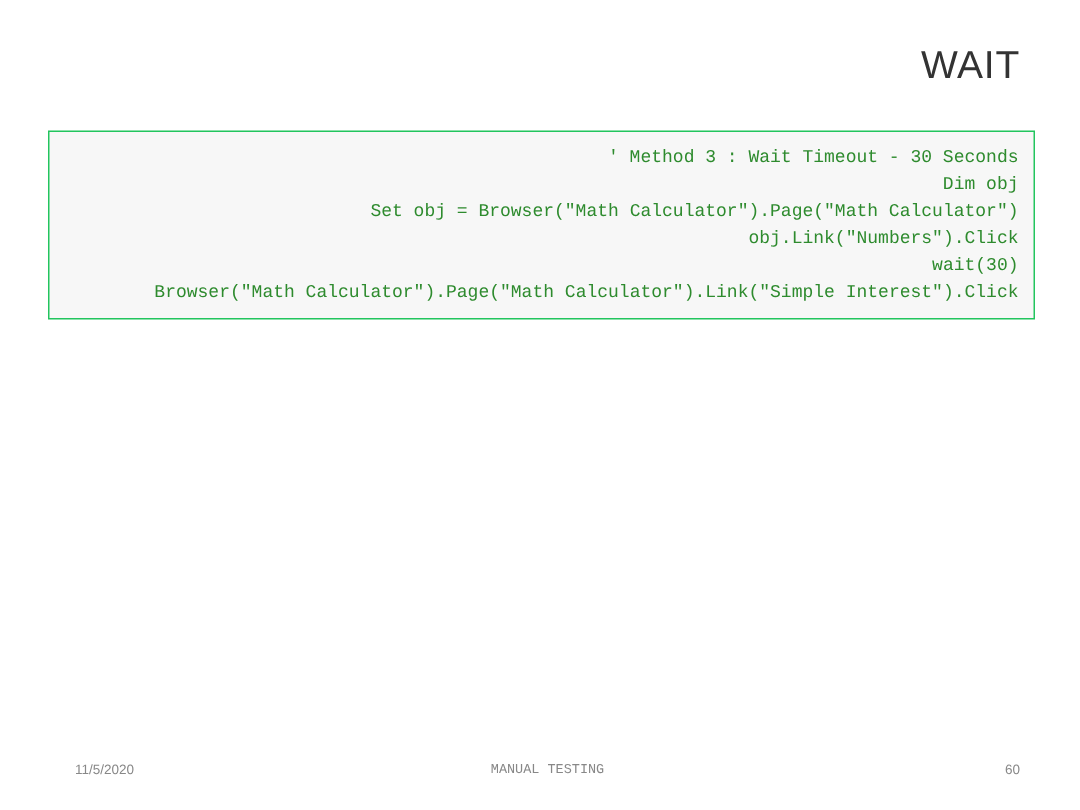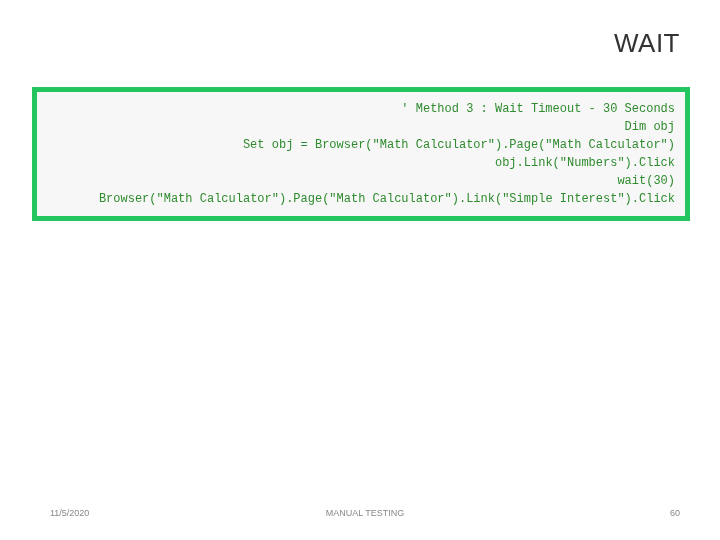--- a/index.html
+++ b/index.html
@@ -26,21 +26,21 @@
   }
   .body-text {
     font-size: 14.5px;
     line-height: 1.35;
     color: #111111;
     margin-bottom: 18px;
     padding-right: 10px;
   }
   .code-block {
     background: #f7f7f7;
-    border: 5px solid #22c55e;
+    border: 1px solid #22c55e;
     padding: 8px 10px;
     font-family: "Courier New", Courier, monospace;
     font-size: 12px;
     line-height: 1.5;
     color: #2e8b2e;
     white-space: pre;
     margin-left: -18px;
     margin-right: -10px;
   }
   .footer {
@@ -52,20 +52,21 @@
     justify-content: space-between;
     align-items: center;
     font-size: 9px;
     color: #888888;
     gap: 12px;
   }
   .footer-center {
     position: absolute;
     left: 50%;
     transform: translateX(-50%);
+    font-family: Liberation Mono, monospace;
   }
   .footer-right {
     margin-left: auto;
   }
 </style>
 </head>
 <body>
 
 <div class="slide">
   <h1 class="title">WAIT</h1>

